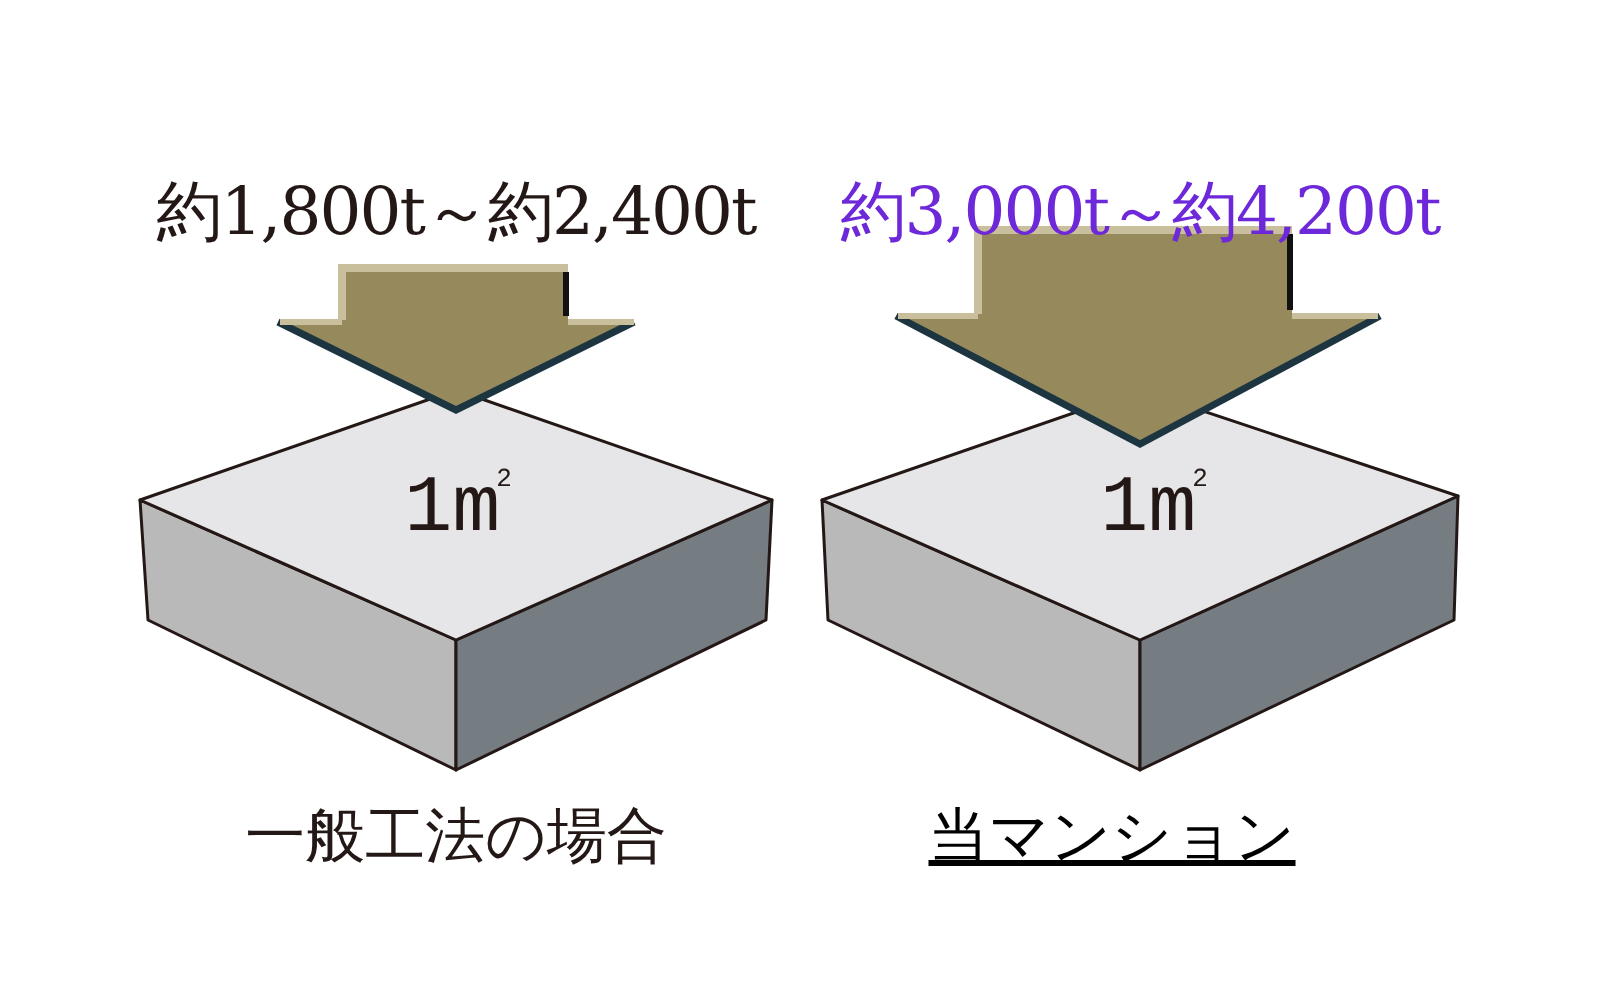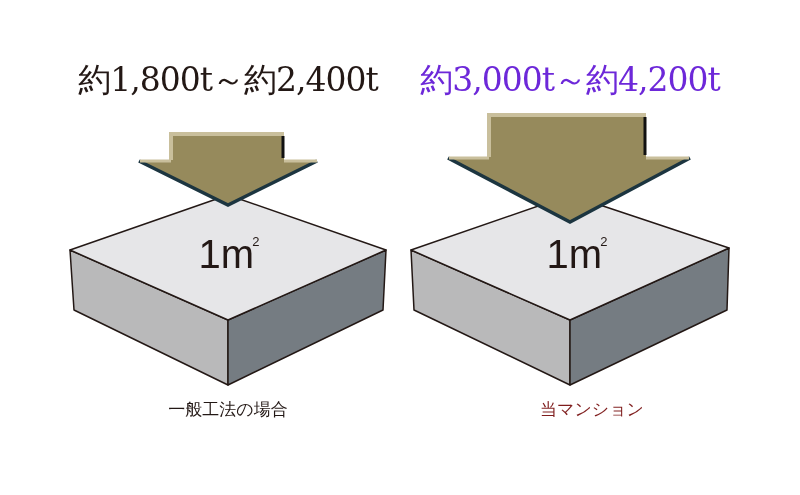--- a/index.html
+++ b/index.html
@@ -1,23 +1,23 @@
 <!DOCTYPE html>
 <html><head>
   <meta charset="utf-8">
   <style>
     html, body { margin: 0; padding: 0; background: #ffffff; }
     body { width: 800px; height: 495px; position: relative; overflow: hidden;
            font-family: "DejaVu Serif", "Liberation Serif", serif; }
-    .load-label { position: absolute; top: 58px; font-size: 33px; letter-spacing: -1px;
+    .load-label { position: absolute; top: 84px; font-size: 33px; letter-spacing: -1px;
                   white-space: nowrap; text-align: center; transform: translateX(-50%); }
-    .case-label { position: absolute; top: 398px; font-size: 17px; white-space: nowrap;
+    .case-label { position: absolute; top: 398px; font-size: 30px; white-space: nowrap;
                   transform: translateX(-50%); }
     .area-label { position: absolute; font-size: 40px; color: #231815; white-space: nowrap;
-                  transform: translateX(-50%); font-family: Liberation Sans, sans-serif; }
+                  transform: translateX(-50%); font-family: Liberation Mono, monospace; }
     .area-label sup { font-size: 13px; vertical-align: 22px; margin-left: -2px; }
     svg.diagram { position: absolute; left: 0; top: 0; }
   </style>
 </head>
 <body>
 
 <svg class="diagram" width="800" height="495" viewBox="0 0 800 495">
 
   <g>
     <polygon points="70,250 228,320 228,385 74,310" fill="#b9b9ba" stroke="#231815" stroke-width="1.5" stroke-linejoin="round"></polygon>
@@ -51,13 +51,13 @@
     <line x1="645" y1="117" x2="645" y2="155" stroke="#111111" stroke-width="3"></line>
   </g>
 </svg>
 
 <div class="load-label" style="left:228px; color:#231815;">約1,800t～約2,400t</div>
 <div class="area-label" style="left:229px; top:232px;"><span>1m</span><sup>2</sup></div>
 <div class="case-label" style="left:228px; color:#231815;">一般工法の場合</div>
 
 <div class="load-label" style="left:570px; color:#6d28d9;">約3,000t～約4,200t</div>
 <div class="area-label" style="left:577px; top:232px;"><span>1m</span><sup>2</sup></div>
-<div class="case-label" style="left:592px; color:#7f1d1d;">当マンション</div>
+<div class="case-label" style="left:556px; color:#000000;text-decoration:underline;">当マンション</div>
 
 </body></html>

